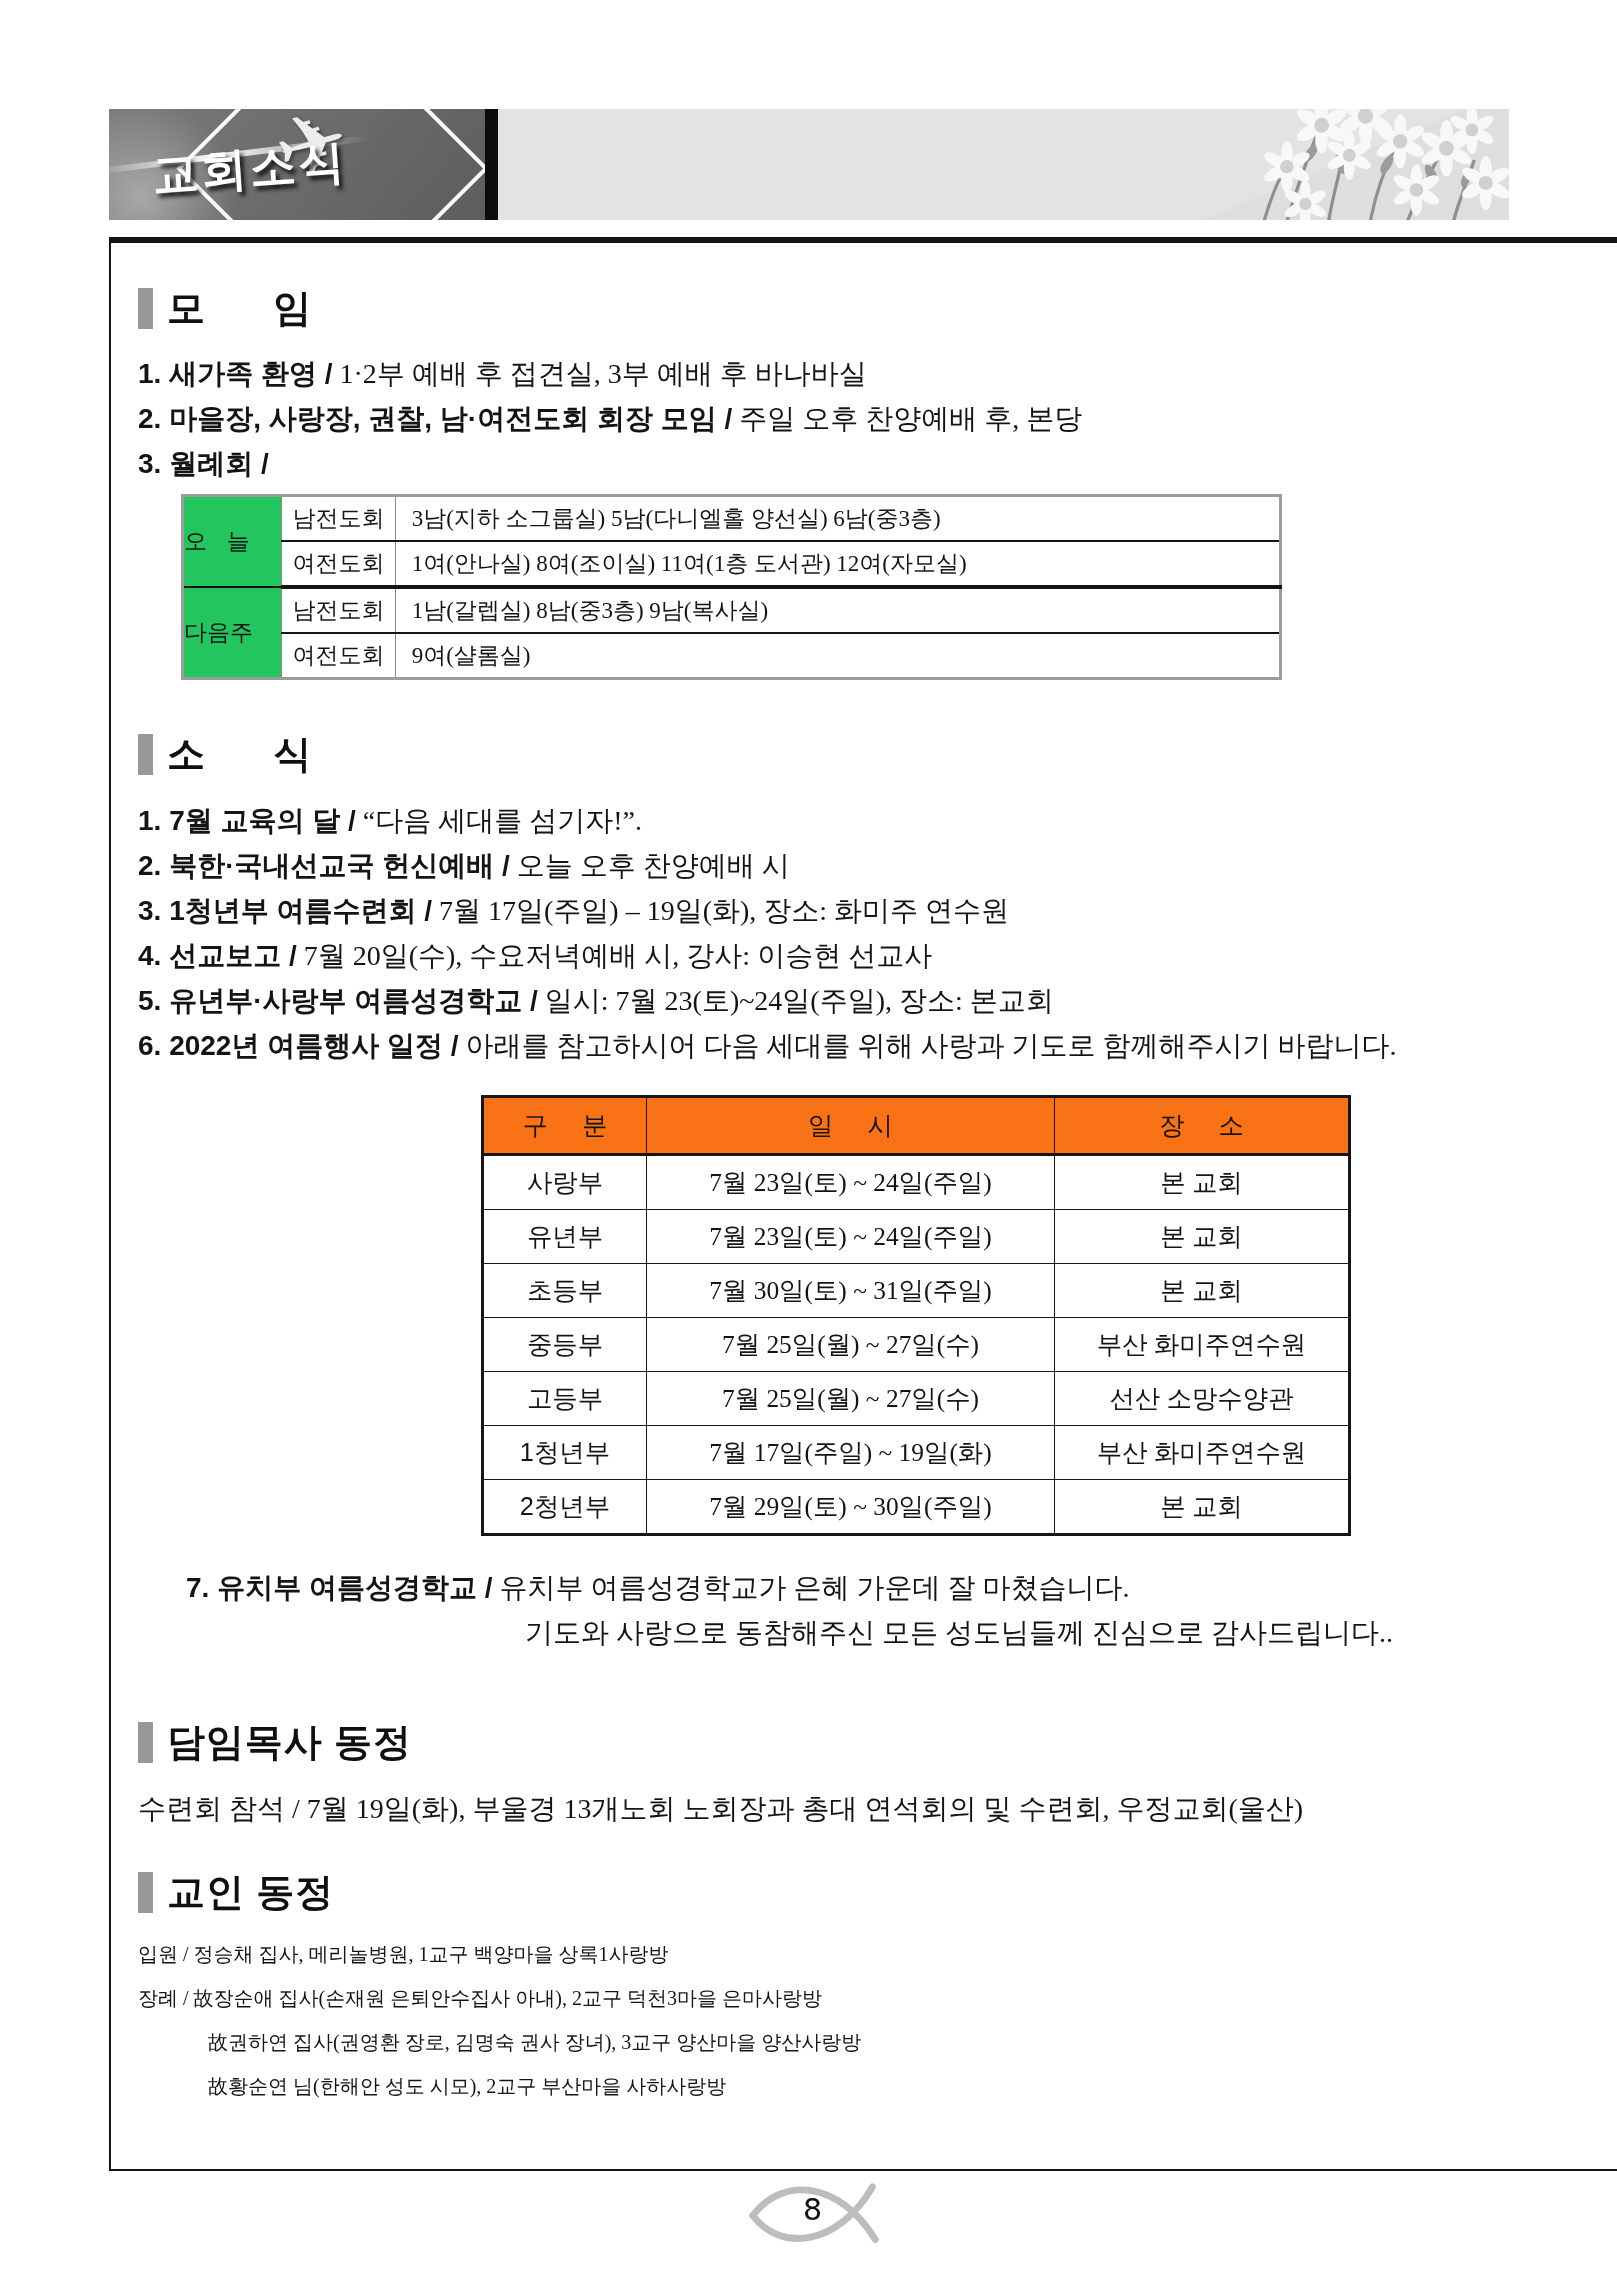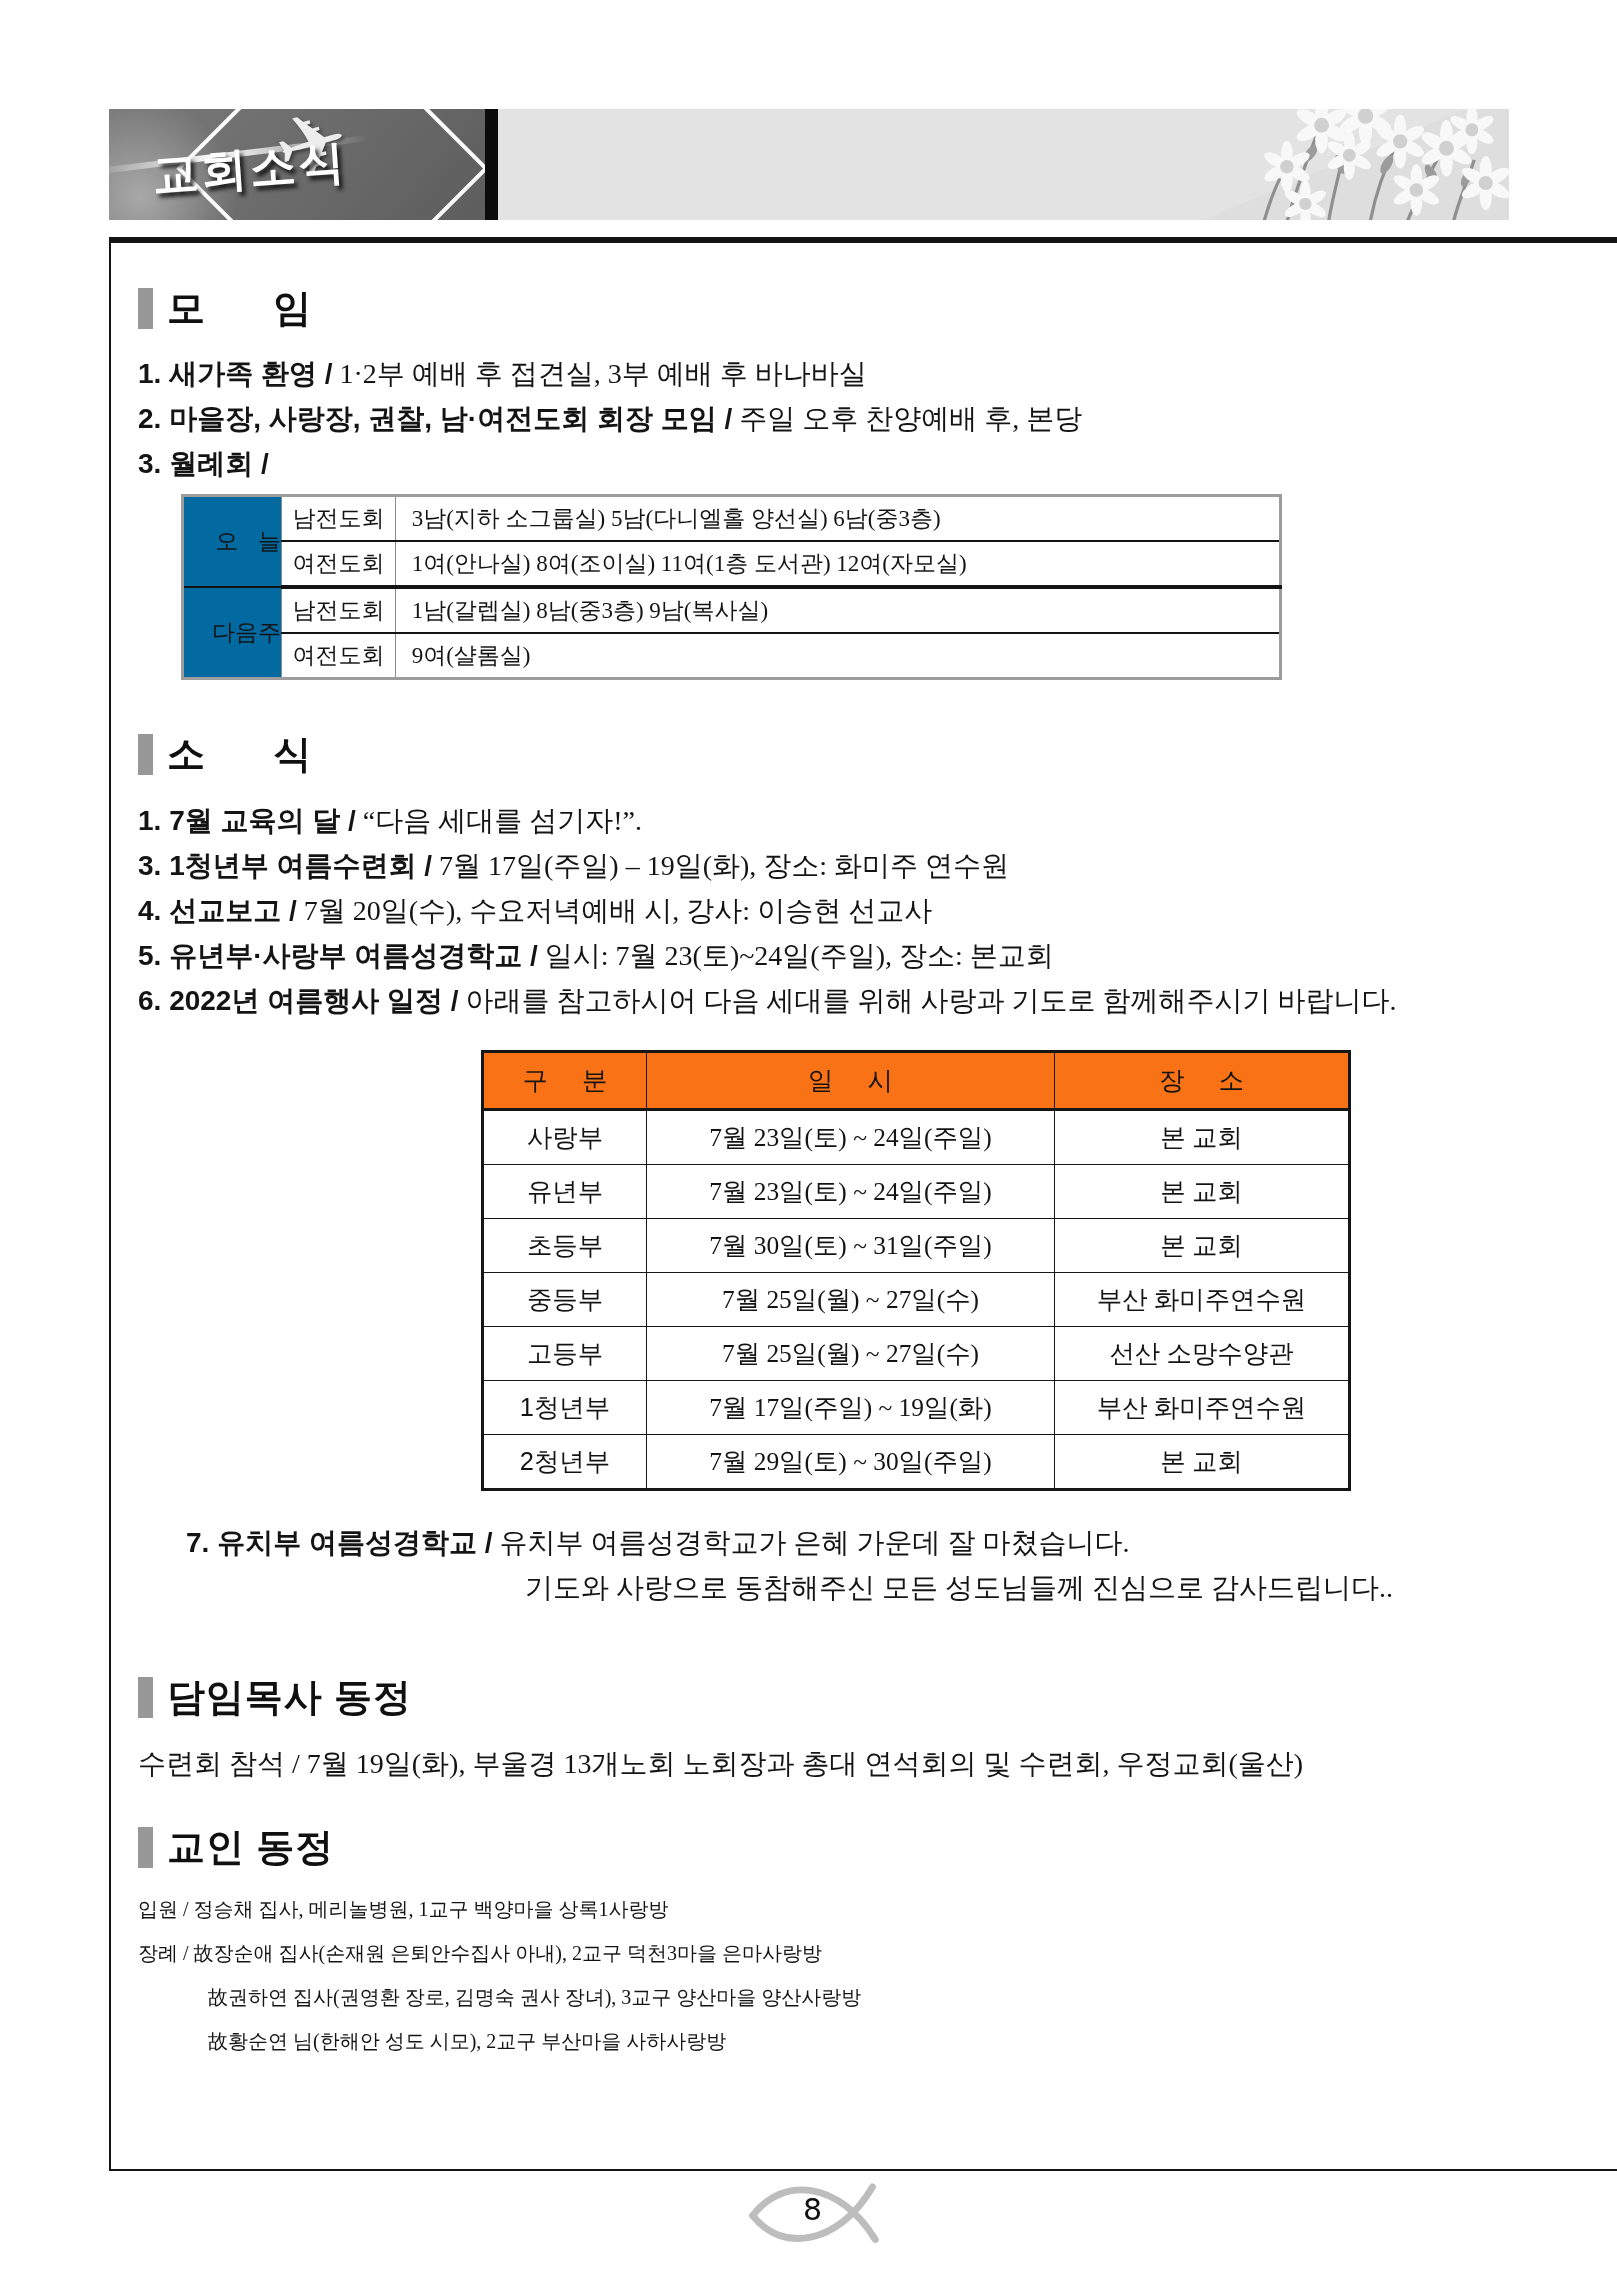--- a/index.html
+++ b/index.html
@@ -39,21 +39,21 @@
 
   .items{margin-top:16.7px;}
   p.item{margin:0;font-size:28px;line-height:45px;white-space:nowrap;}
   p.item b{font-family:"Liberation Sans","DejaVu Sans",sans-serif;font-weight:800;}
   p.item .body-text{font-family:"Liberation Serif","DejaVu Serif",serif;}
 
   
   table.monthly{border-collapse:collapse;table-layout:fixed;width:1101px;margin:8.3px 0 0 43px;
       font-size:23px;border:3.2px solid #9c9c9c;}
   table.monthly td{border:1.4px solid #8a8a8a;height:43px;padding:0;}
-  table.monthly td.when{width:97px;background:#0369a1;text-align:right;word-spacing:14px;}
+  table.monthly td.when{width:97px;background:#22c55e;text-align:left;word-spacing:14px;}
   table.monthly td.grp{width:113px;text-align:center;}
   table.monthly td.det{text-align:left;padding-left:15.7px;}
   table.monthly tr.thin-sep td{border-bottom:2.3px solid #141414;}
   table.monthly td.block-sep{border-bottom:4.6px solid #141414;}
 
   
   table.events{border-collapse:collapse;table-layout:fixed;width:870px;margin:27px 0 0 343px;
       font-size:25.4px;border:3.7px solid #161616;text-align:center;}
   table.events th{height:55px;background:#f97316;font-family:"Liberation Sans","DejaVu Sans",sans-serif;
       font-weight:500;word-spacing:27px;border:1.9px solid #161616;border-bottom:3.2px solid #161616;padding:0;}
@@ -168,20 +168,21 @@
         </tr>
       </tbody>
     </table>
 
     <div class="sec-heading" style="margin-top:49px;">
       <div class="sec-bullet"></div>
       <div class="sec-title wide">소 식</div>
     </div>
     <div class="items" style="margin-top:18.5px;">
       <p class="item"><b>1. 7월 교육의 달 /</b> <span class="body-text">“다음 세대를 섬기자!”.</span></p>
+      <p class="item"><b>2. 북한·국내선교국 헌신예배 /</b> <span class="body-text">오늘 오후 찬양예배 시</span></p>
       <p class="item"><b>3. 1청년부 여름수련회 /</b> <span class="body-text">7월 17일(주일) – 19일(화), 장소: 화미주 연수원</span></p>
       <p class="item"><b>4. 선교보고 /</b> <span class="body-text">7월 20일(수), 수요저녁예배 시, 강사: 이승현 선교사</span></p>
       <p class="item"><b>5. 유년부·사랑부 여름성경학교 /</b> <span class="body-text">일시: 7월 23(토)~24일(주일), 장소: 본교회</span></p>
       <p class="item"><b>6. 2022년 여름행사 일정 /</b> <span class="body-text">아래를 참고하시어 다음 세대를 위해 사랑과 기도로 함께해주시기 바랍니다.</span></p>
     </div>
 
     <table class="events">
       <thead>
         <tr>
           <th class="c1">구 분</th>

